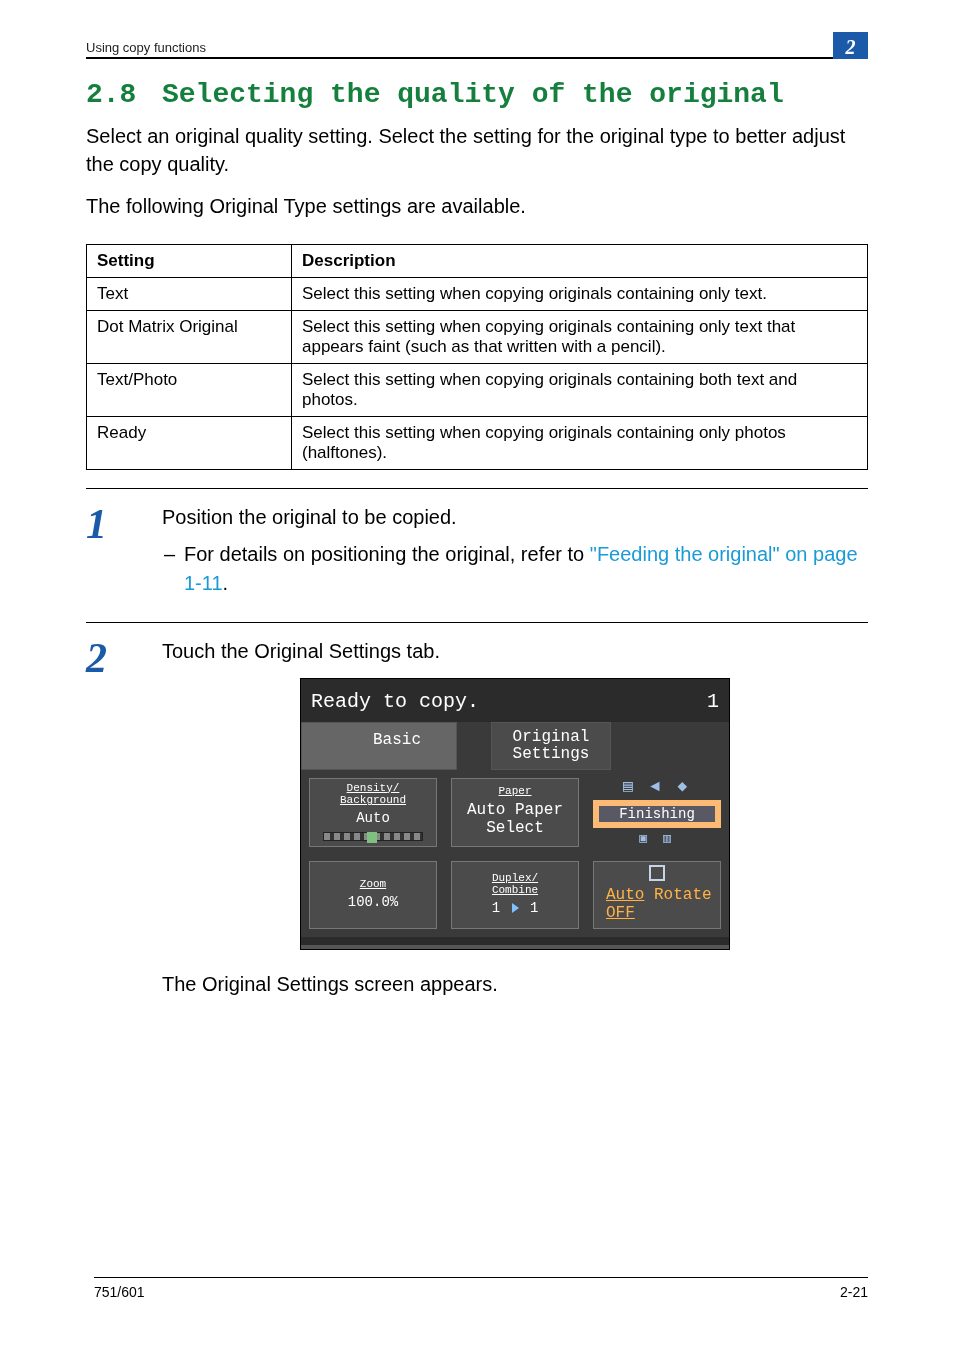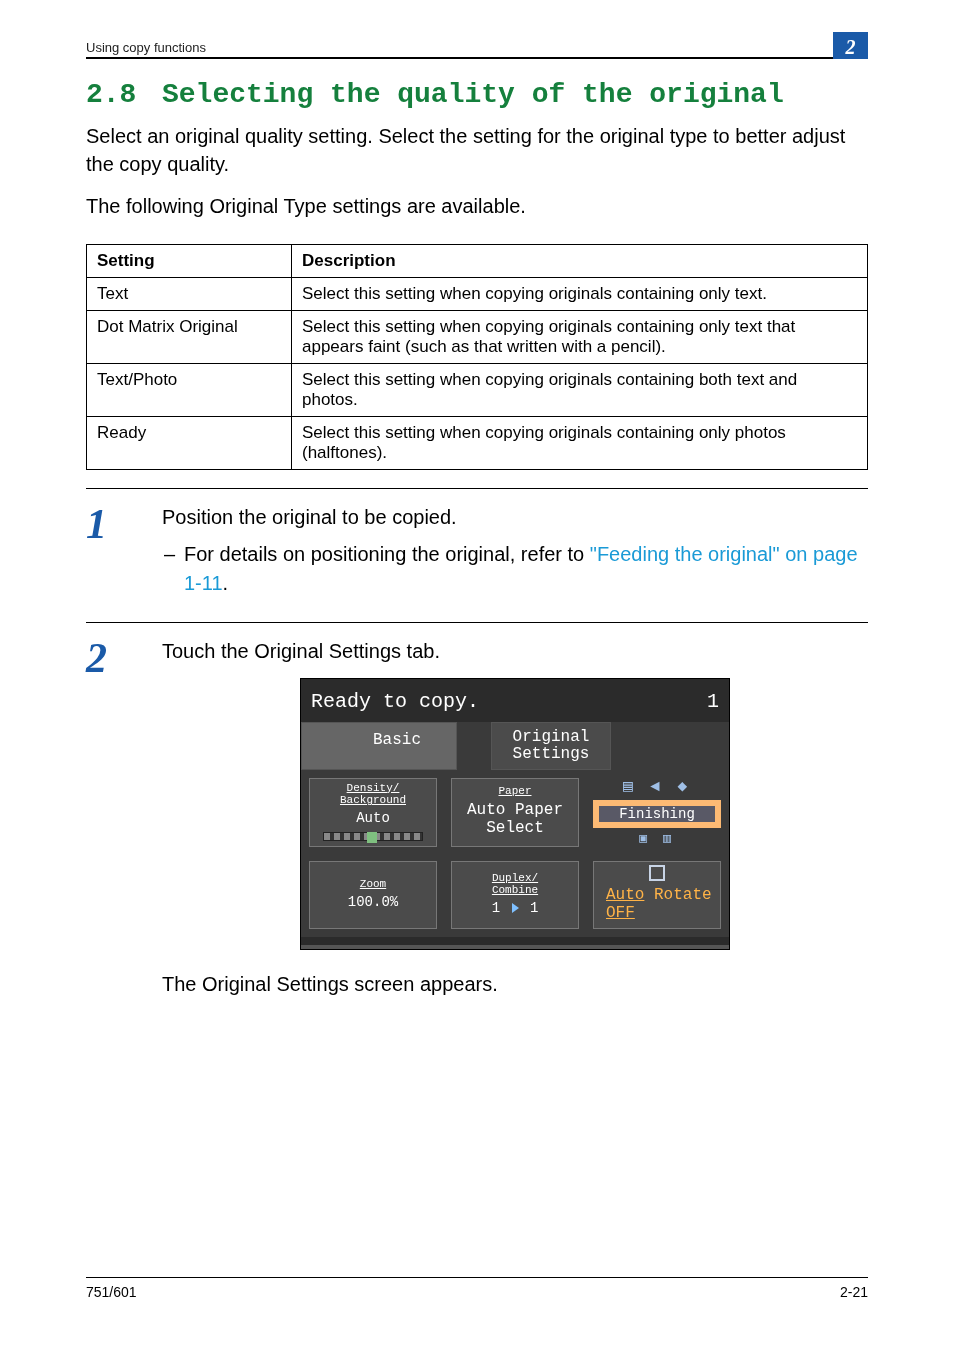--- a/index.html
+++ b/index.html
@@ -16,21 +16,21 @@
     table.settings th { font-weight:bold; }
     table.settings td:first-child, table.settings th:first-child { width:205px; }
     .steps { margin-top:18px; border-top:1px solid #000; }
     .step { border-bottom:1px solid #000; padding:14px 0 24px 0; display:flex; }
     .step:last-child { border-bottom:none; }
     .step-num { width:76px; color:#1a5aa8; font-family:"Times New Roman",serif; font-style:italic; font-weight:bold; font-size:42px; line-height:1; }
     .step-body { flex:1; font-size:20px; line-height:1.45; }
     .step-body .sub { margin-top:8px; padding-left:22px; position:relative; }
     .step-body .sub::before { content:"–"; position:absolute; left:2px; }
     a.link { color:#1a9ad6; text-decoration:none; }
-    .footer { position:absolute; left:86px; right:86px; bottom:50px; border-top:1px solid #000; padding-top:6px; display:flex; justify-content:space-between; font-size:14px; }
+    .footer { position:absolute; left:94px; right:86px; bottom:50px; border-top:1px solid #000; padding-top:6px; display:flex; justify-content:space-between; font-size:14px; }
     
     .panel-wrap { margin:12px auto 20px auto; width:430px; }
     .panel { width:430px; background:#2b2b2b; color:#fff; font-family:"Courier New",monospace; border:1px solid #000; }
     .panel-status { display:flex; justify-content:space-between; padding:8px 10px 6px 10px; font-size:20px; }
     .panel-tabs { display:flex; background:#3a3a3a; padding:0; }
     .tab { flex:1; text-align:center; font-size:16px; padding:6px 4px; border:1px solid #555; background:#4b4b4b; color:#fff; }
     .tab.active { background:#666;padding-left:40px; }
     .tab.small { font-size:16px; line-height:1.05;margin-left:34px; }
     .panel-grid { display:grid; grid-template-columns:1fr 1fr 1fr; gap:14px; padding:8px; background:#3a3a3a; }
     .cell { border:1px solid #777; background:#4b4b4b; text-align:center; padding:3px 2px 5px 2px; font-size:11px; line-height:1.15; min-height:40px; display:flex; flex-direction:column; justify-content:center; gap:3px; }

